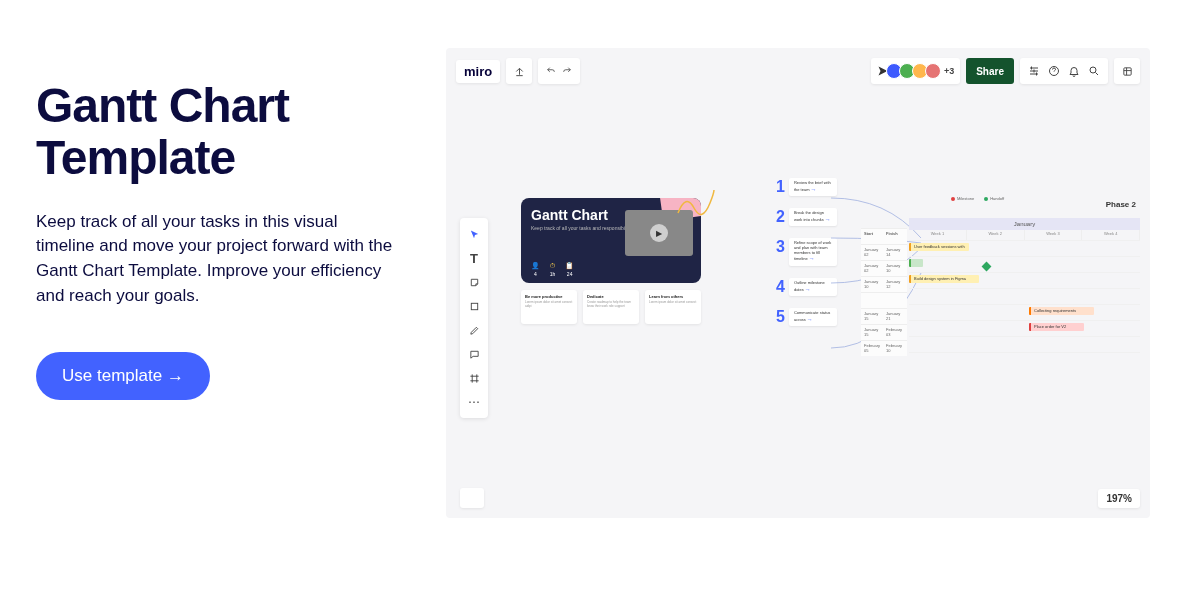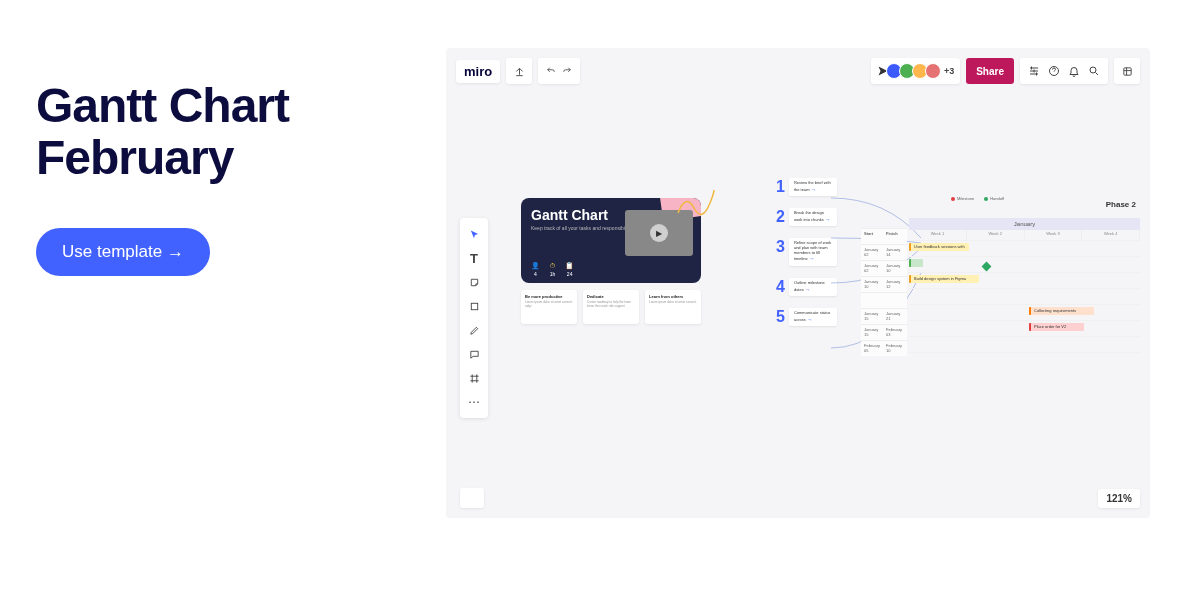--- a/index.html
+++ b/index.html
@@ -13,21 +13,21 @@
 .topbar { position: absolute; top: 10px; left: 10px; right: 10px; display: flex; justify-content: space-between; align-items: center; }
 .topbar-left { display: flex; gap: 6px; align-items: center; }
 .logo-box { background: #fff; border-radius: 3px; padding: 4px 8px; font-weight: 900; font-size: 13px; color: #050038; box-shadow: 0 1px 3px rgba(0,0,0,.08); }
 .icon-box { background: #fff; border-radius: 3px; width: 26px; height: 26px; display: flex; align-items: center; justify-content: center; box-shadow: 0 1px 3px rgba(0,0,0,.08); font-size: 11px; color: #444; }
 .undo-box { background: #fff; border-radius: 3px; height: 26px; padding: 0 8px; display: flex; align-items: center; gap: 6px; box-shadow: 0 1px 3px rgba(0,0,0,.08); font-size: 11px; color: #444; }
 .topbar-right { display: flex; gap: 6px; align-items: center; }
 .avatars-box { background: #fff; border-radius: 3px; height: 26px; padding: 0 6px; display: flex; align-items: center; gap: -2px; box-shadow: 0 1px 3px rgba(0,0,0,.08); }
 .avatar { width: 16px; height: 16px; border-radius: 50%; margin-left: -3px; border: 1.5px solid #fff; }
 .avatar:first-child { margin-left: 0; }
 .plus-count { font-size: 9px; color: #444; margin-left: 3px; font-weight: 600; }
-.share-btn { background: #be185d; color: #fff; border: none; border-radius: 3px; height: 26px; padding: 0 10px; font-size: 10px; font-weight: 600; cursor: pointer; }
+.share-btn { background: #14532d; color: #fff; border: none; border-radius: 3px; height: 26px; padding: 0 10px; font-size: 10px; font-weight: 600; cursor: pointer; }
 .tool-icons { background: #fff; border-radius: 3px; height: 26px; display: flex; align-items: center; padding: 0 4px; box-shadow: 0 1px 3px rgba(0,0,0,.08); }
 .tool-icon { width: 20px; height: 20px; display: flex; align-items: center; justify-content: center; font-size: 11px; color: #444; }
 .toolbar { position: absolute; left: 14px; top: 170px; background: #fff; border-radius: 4px; box-shadow: 0 1px 4px rgba(0,0,0,.1); display: flex; flex-direction: column; padding: 4px 0; }
 .toolbar-item { width: 28px; height: 24px; display: flex; align-items: center; justify-content: center; font-size: 12px; color: #444; cursor: pointer; }
 .zoom-box { position: absolute; bottom: 10px; right: 10px; background: #fff; border-radius: 3px; padding: 4px 8px; font-size: 10px; font-weight: 600; color: #333; box-shadow: 0 1px 3px rgba(0,0,0,.08); }
 .bottom-left-box { position: absolute; bottom: 10px; left: 14px; background: #fff; border-radius: 3px; width: 24px; height: 20px; box-shadow: 0 1px 3px rgba(0,0,0,.08); }
 .canvas { position: absolute; inset: 0; }
 .intro-card { position: absolute; left: 75px; top: 150px; width: 180px; height: 85px; background: #1f2445; border-radius: 8px; padding: 10px; overflow: hidden; }
 .intro-card-title { color: #fff; font-weight: 900; font-size: 14px; line-height: 1.1; }
 .intro-card-sub { color: #bbb; font-size: 5px; margin-top: 2px; }
@@ -68,21 +68,22 @@
 .legend { position: absolute; left: 90px; top: 8px; display: flex; gap: 10px; font-size: 4px; color: #666; }
 .legend-item { display: flex; align-items: center; gap: 2px; }
 .legend-dot { width: 4px; height: 4px; border-radius: 50%; }
 .conn-svg { position: absolute; left: 380px; top: 135px; width: 140px; height: 220px; pointer-events: none; }
 </style>
 </head>
 <body>
 
 <div class="page">
   <div class="left-panel">
-    <h1 class="title">Gantt Chart February</h1>
+    <h1 class="title">Gantt Chart Template</h1>
+    <p class="description">Keep track of all your tasks in this visual timeline and move your project forward with the Gantt Chart Template. Improve your efficiency and reach your goals.</p>
     <button class="use-btn">Use template →</button>
   </div>
 
   <div class="right-panel">
     <div class="canvas">
 
       <div class="topbar">
         <div class="topbar-left">
           <div class="logo-box">miro</div>
           <div class="icon-box">
@@ -345,18 +346,18 @@
             </div>
             <div class="gantt-row">
               <div class="gantt-bar bar-red" style="left: 120px; width: 55px;">Place order for V2</div>
             </div>
             <div class="gantt-row"></div>
             <div class="gantt-row"></div>
           </div>
         <div class="diamond" style="left:122px;top:75px"></div>
       </div>
 
-      <div class="zoom-box">121%</div>
+      <div class="zoom-box">197%</div>
       <div class="bottom-left-box"></div>
 
     </div>
   </div>
 </div>
 
 </body></html>

